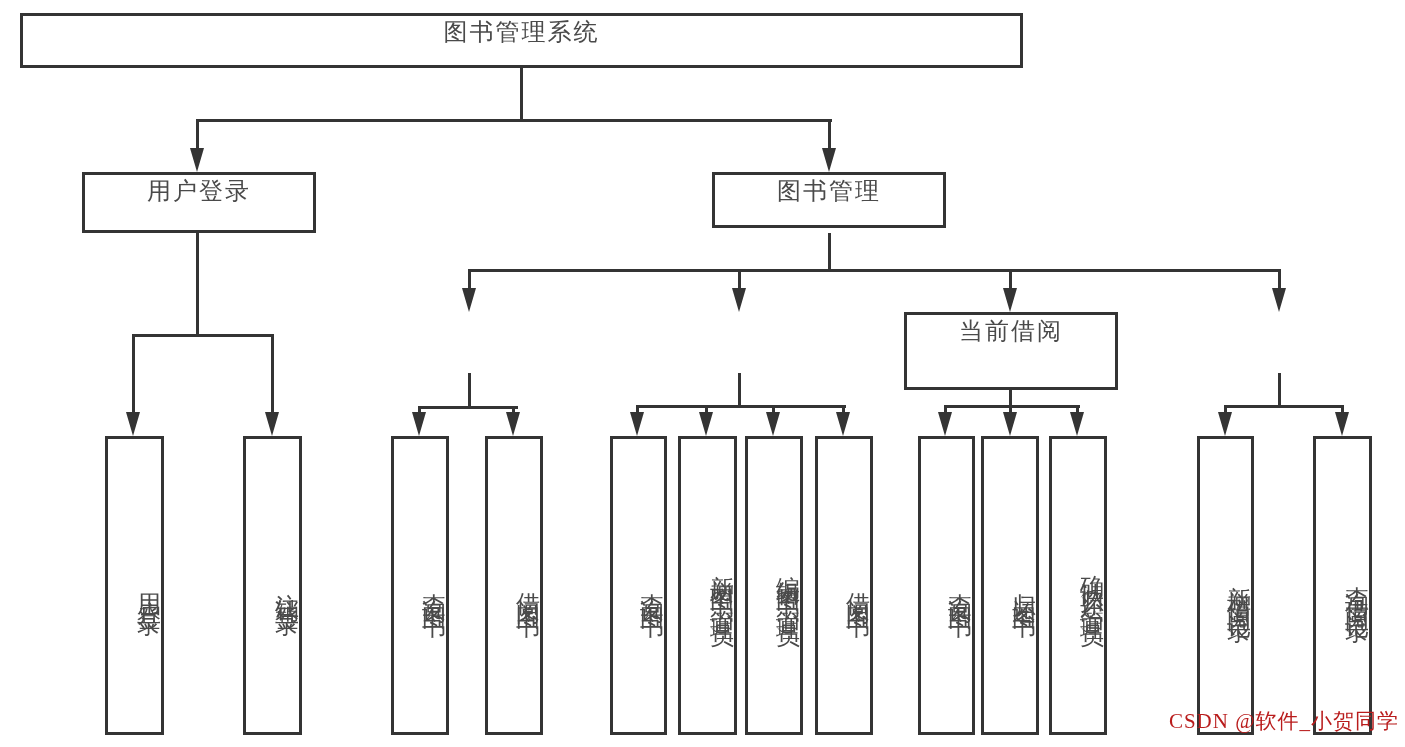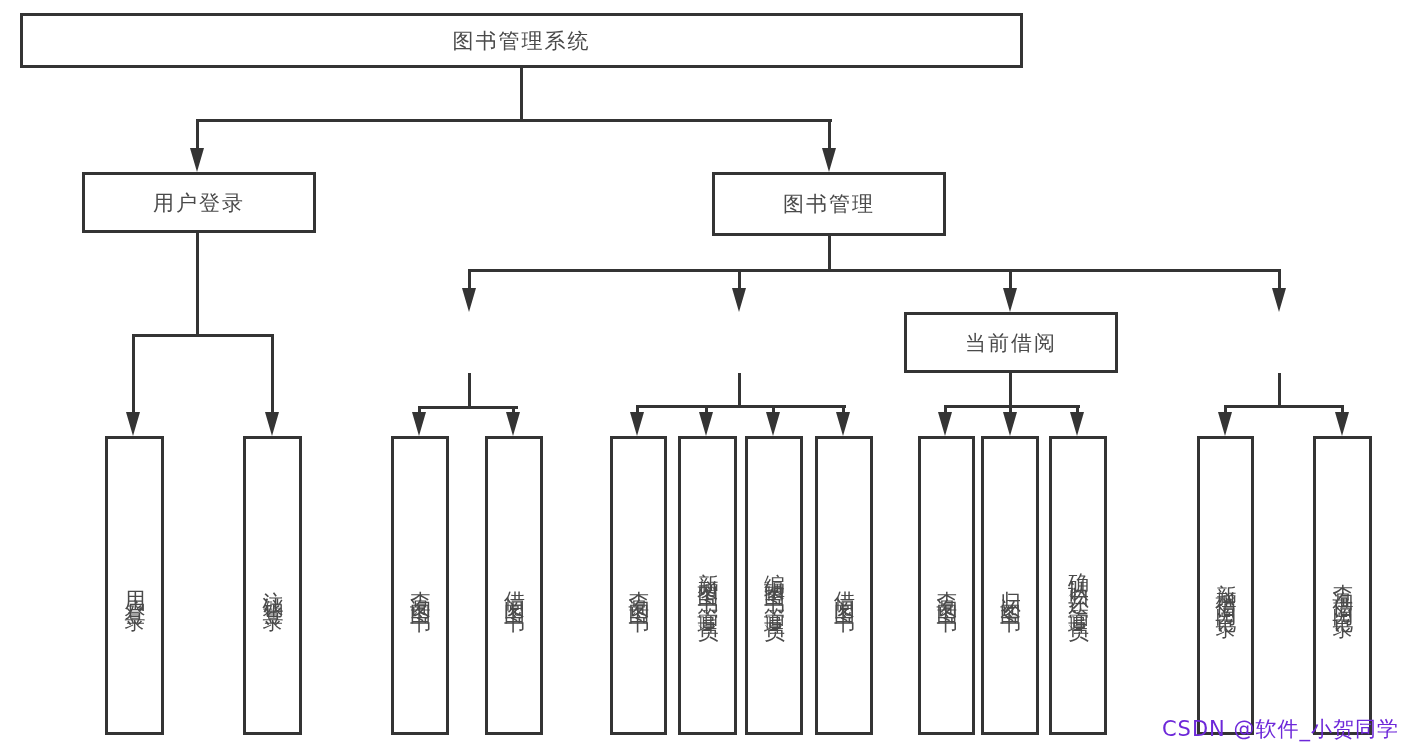--- a/index.html
+++ b/index.html
@@ -2,36 +2,36 @@
 <html><head>
 <meta charset="utf-8">
 <style>
   html,body{margin:0;padding:0;background:#ffffff;}
   .stage{
     position:relative;width:1405px;height:747px;background:#ffffff;
     font-family:"DejaVu Sans","Liberation Sans",sans-serif;overflow:hidden;
   }
   .box{
     position:absolute;box-sizing:border-box;border:3px solid #343434;background:#ffffff;
-    color:#4a4a4a;display:flex;align-items:center;justify-content:center;
-    font-size:21px;letter-spacing:2px;z-index:2;
+    color:#4a4a4a;display:flex;align-items:flex-start;justify-content:center;
+    font-size:24px;letter-spacing:2px;z-index:2;
   }
   .vbox{
     writing-mode:vertical-rl;text-orientation:mixed;
     letter-spacing:7px;line-height:1;padding-top:4px;
   }
   .hline,.vline{position:absolute;background:#343434;z-index:1;}
   .arrowhead{
     position:absolute;width:0;height:0;z-index:1;
     border-left:7px solid transparent;border-right:7px solid transparent;
     border-top:24px solid #343434;
   }
   .watermark{
-    position:absolute;right:6px;bottom:4px;z-index:3;
-    color:#6d28d9;font-size:21px;letter-spacing:1px;white-space:nowrap;
+    position:absolute;right:6px;bottom:12px;z-index:3;
+    color:#b91c1c;font-size:21px;letter-spacing:1px;white-space:nowrap;font-family:Liberation Serif, serif;
   }
 </style>
 </head>
 <body>
 
 <div class="stage">
 
   <div class="box" style="left:20px;top:13px;width:1003px;height:55px">
     <span>图书管理系统</span>
   </div>
@@ -39,21 +39,21 @@
   <div class="vline" style="left:520px;top:68px;width:3px;height:52px"></div>
   <div class="hline" style="left:196px;top:119px;width:636px;height:3px"></div>
   <div class="vline" style="left:196px;top:119px;width:3px;height:32px"></div>
   <div class="arrowhead" style="left:190px;top:148px"></div>
   <div class="vline" style="left:828px;top:119px;width:3px;height:32px"></div>
   <div class="arrowhead" style="left:822px;top:148px"></div>
 
   <div class="box" style="left:82px;top:172px;width:234px;height:61px">
     <span>用户登录</span>
   </div>
-  <div class="box" style="left:712px;top:172px;width:234px;height:64px">
+  <div class="box" style="left:712px;top:172px;width:234px;height:56px">
     <span>图书管理</span>
   </div>
 
   <div class="vline" style="left:196px;top:233px;width:3px;height:104px"></div>
   <div class="hline" style="left:132px;top:334px;width:142px;height:3px"></div>
   <div class="vline" style="left:132px;top:334px;width:3px;height:80px"></div>
   <div class="arrowhead" style="left:126px;top:412px"></div>
   <div class="vline" style="left:271px;top:334px;width:3px;height:80px"></div>
   <div class="arrowhead" style="left:265px;top:412px"></div>
 
@@ -61,21 +61,21 @@
   <div class="hline" style="left:468px;top:269px;width:813px;height:3px"></div>
   <div class="vline" style="left:468px;top:269px;width:3px;height:22px"></div>
   <div class="arrowhead" style="left:462px;top:288px"></div>
   <div class="vline" style="left:738px;top:269px;width:3px;height:22px"></div>
   <div class="arrowhead" style="left:732px;top:288px"></div>
   <div class="vline" style="left:1009px;top:269px;width:3px;height:22px"></div>
   <div class="arrowhead" style="left:1003px;top:288px"></div>
   <div class="vline" style="left:1278px;top:269px;width:3px;height:22px"></div>
   <div class="arrowhead" style="left:1272px;top:288px"></div>
 
-  <div class="box" style="left:904px;top:312px;width:214px;height:61px">
+  <div class="box" style="left:904px;top:312px;width:214px;height:78px">
     <span>当前借阅</span>
   </div>
 
   <div class="vline" style="left:468px;top:373px;width:3px;height:36px"></div>
   <div class="hline" style="left:418px;top:406px;width:100px;height:3px"></div>
   <div class="vline" style="left:418px;top:406px;width:3px;height:10px"></div>
   <div class="arrowhead" style="left:412px;top:412px"></div>
   <div class="vline" style="left:512px;top:406px;width:3px;height:10px"></div>
   <div class="arrowhead" style="left:506px;top:412px"></div>
 

